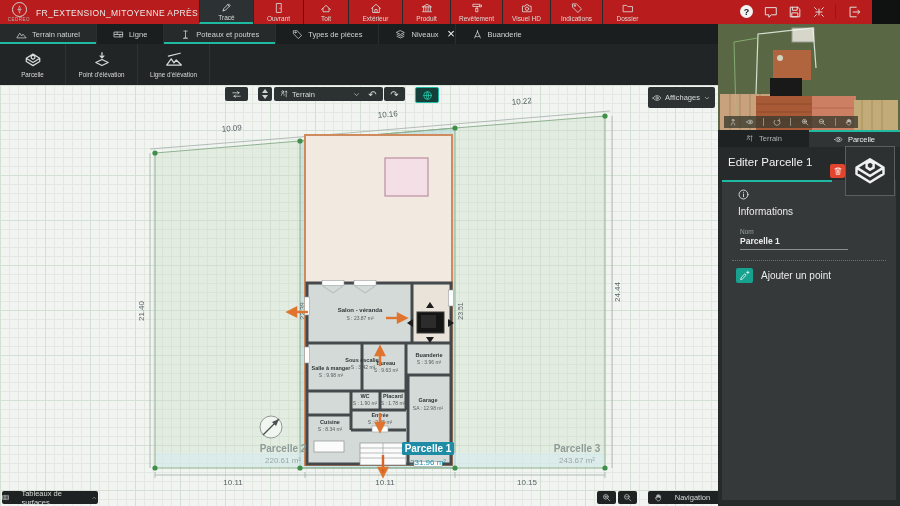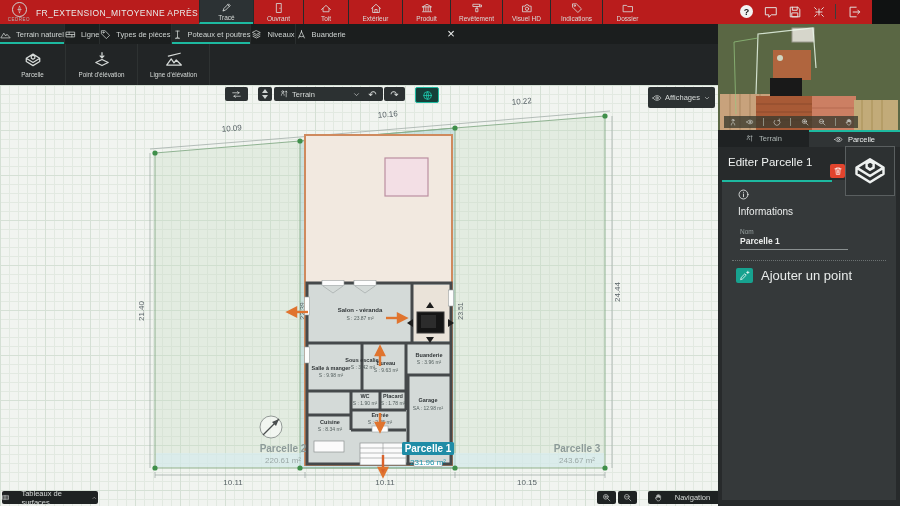--- a/index.html
+++ b/index.html
@@ -22,21 +22,21 @@
   .tnav .ic{height:11px;display:flex;align-items:center;}
   .tnav .lb{font-size:6.5px;margin-top:1px;white-space:nowrap;}
   .tnav.active{background:#2c3234;border-bottom:2px solid #1db9a0;}
   #top-icons{right:8px;top:4px;display:flex;gap:9px;align-items:center;color:#e4e8e6;}
   .tico{width:15px;height:15px;display:flex;align-items:center;justify-content:center;cursor:pointer;}
   #help-badge{width:13px;height:13px;background:#f2f4f3;color:#141616;border-radius:50%;
               font-size:9px;font-weight:bold;display:flex;align-items:center;justify-content:center;}
 
   
   #ribbon-tabs{left:0;top:24px;width:718px;height:20px;background:#1b1e1e;display:flex;}
-  .rtab{height:20px;display:flex;align-items:center;gap:5px;padding:0 0;color:#cfd4d2;
+  .rtab{height:20px;display:flex;align-items:center;gap:5px;padding:0 16px;color:#cfd4d2;
         font-size:7.5px;border-right:1px solid #2a2e2e;box-sizing:border-box;white-space:nowrap;cursor:pointer;}
   .rtab.active{background:#262a2a;box-shadow:inset 0 -2px 0 #1db9a0;}
   #ribbon-close{left:443px;top:25px;width:16px;height:16px;color:#f2f4f3;font-size:13px;
                 display:flex;align-items:center;justify-content:center;cursor:pointer;}
   #ribbon-tools{left:0;top:44px;width:718px;height:41px;background:#222526;display:flex;}
   .rtool{width:66px;height:41px;display:flex;flex-direction:column;align-items:center;justify-content:center;
          gap:2px;color:#d6dad8;border-right:1px solid #2e3232;box-sizing:border-box;cursor:pointer;}
   .rtool .lb{font-size:6.3px;white-space:nowrap;}
 
   
@@ -80,21 +80,21 @@
   #card-accent{left:0;top:0;width:110px;height:2px;background:#1db9a0;}
   #info-tab-icon{left:15px;top:7px;color:#dfe3e2;cursor:pointer;}
   #info-heading{left:16px;top:26px;font-size:10px;color:#eceeed;}
   #nom-label{left:18px;top:48px;font-size:6.5px;color:#97a1a0;}
   #nom-value{left:18px;top:56px;width:108px;font-size:8.5px;font-weight:bold;color:#eceeed;
              border-bottom:1px solid #8a9090;padding-bottom:3px;cursor:text;}
   #dotted-div{left:10px;top:80px;right:10px;border-top:1px dotted #6c7272;}
   #add-point{left:14px;top:88px;display:flex;align-items:center;gap:8px;cursor:pointer;}
   #add-point .btn{width:17px;height:15px;background:#17a28f;border-radius:2px;display:flex;
                   align-items:center;justify-content:center;color:#fff;}
-  #add-point .lb{font-size:13px;color:#e9eceb;}
+  #add-point .lb{font-size:10px;color:#e9eceb;}
 </style>
 </head>
 <body>
 
 <svg width="0" height="0" style="position:absolute">
   <symbol id="i-pencil" viewBox="0 0 16 16">
       <path class="icn" d="M3 13l.8-3L10 3.8l2.2 2.2L6 12.2 3 13z M9 5l2 2"></path>
     </symbol>
   <symbol id="i-door" viewBox="0 0 16 16">
       <path class="icn" d="M5 2h6v12H5z M9.3 8.2v.6"></path>
@@ -339,31 +339,31 @@
           <use href="#i-mountain"></use>
         </svg>
         <span>Terrain naturel</span>
       </div>
     <div class="rtab">
       <svg width="11" height="11">
           <use href="#i-wall"></use>
         </svg>
         <span>Ligne</span>
       </div>
+    <div class="rtab active">
+      <svg width="11" height="11">
+          <use href="#i-column"></use>
+        </svg>
+        <span>Poteaux et poutres</span>
+      </div>
     <div class="rtab">
       <svg width="11" height="11">
           <use href="#i-tag"></use>
         </svg>
         <span>Types de pièces</span>
-      </div>
-    <div class="rtab active">
-      <svg width="11" height="11">
-          <use href="#i-column"></use>
-        </svg>
-        <span>Poteaux et poutres</span>
       </div>
     <div class="rtab">
       <svg width="11" height="11">
           <use href="#i-layers"></use>
         </svg>
         <span>Niveaux</span>
       </div>
     <div class="rtab" style="border-right:none">
       <svg width="11" height="11">
           <use href="#i-compass2"></use>

